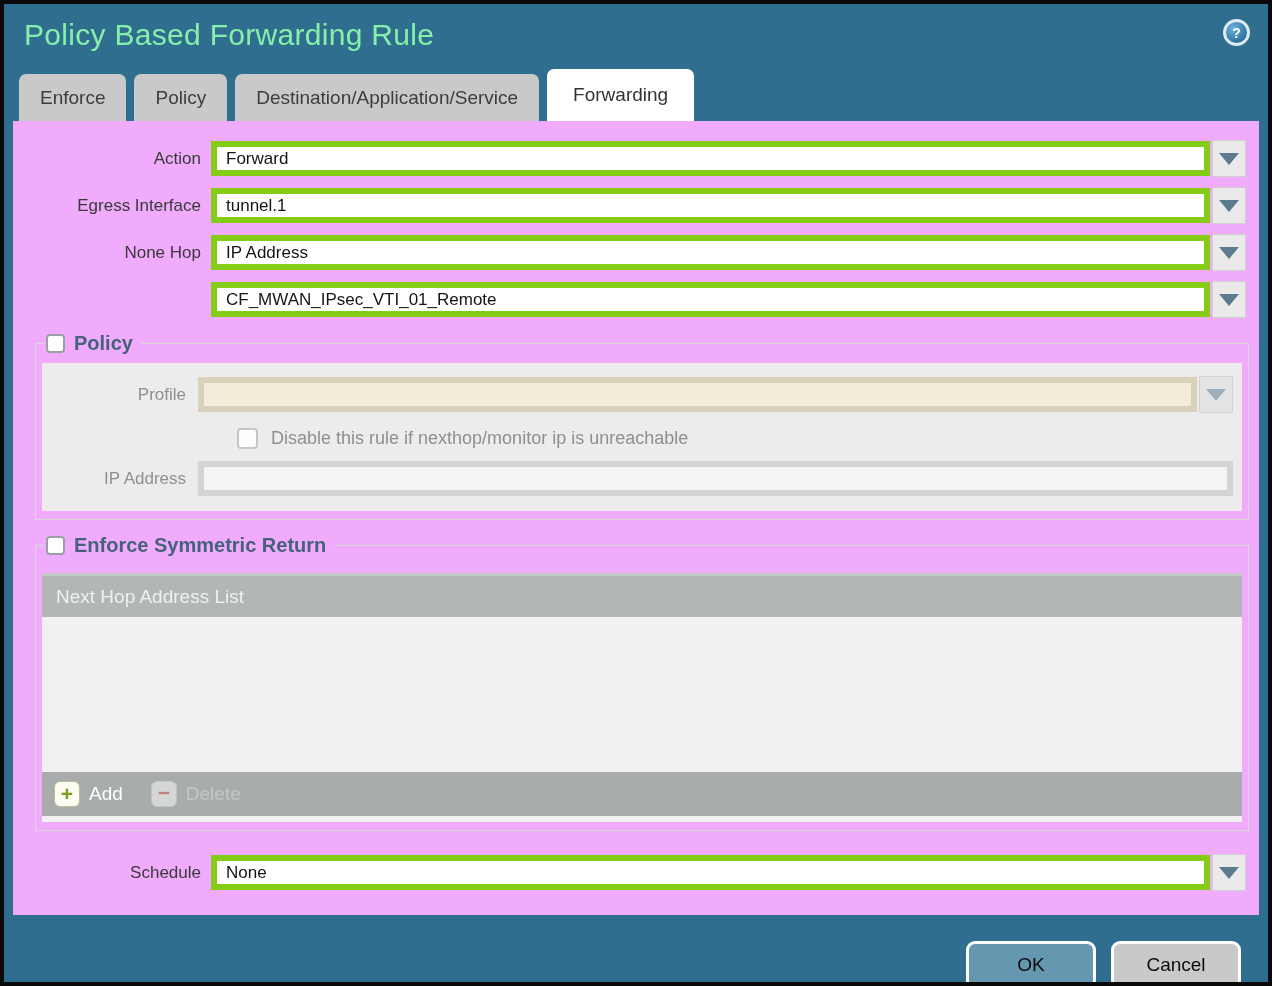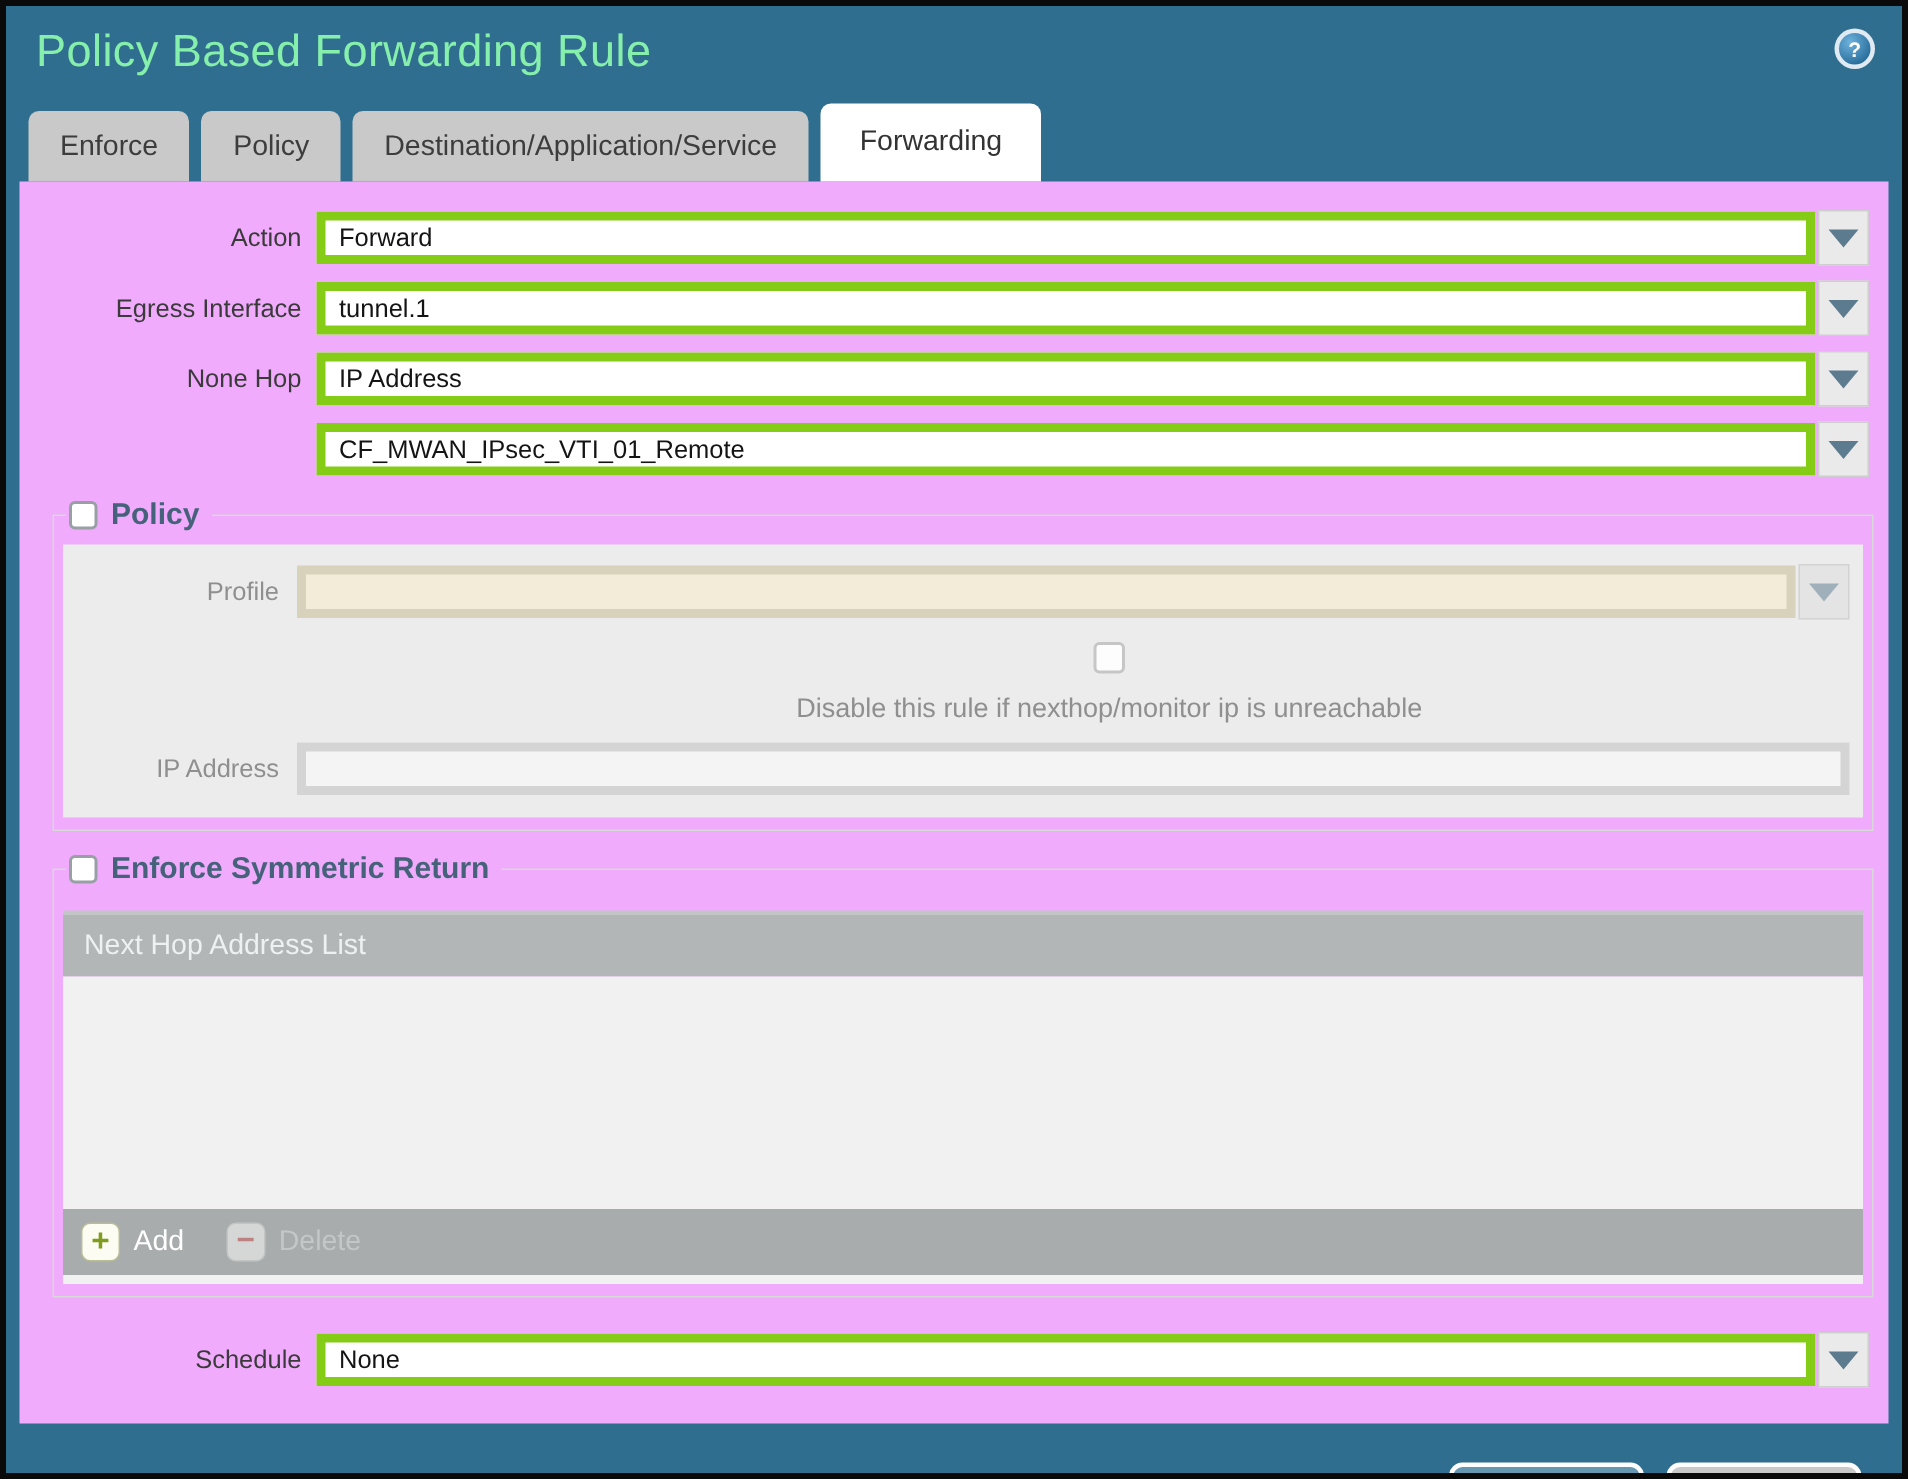--- a/index.html
+++ b/index.html
@@ -59,21 +59,21 @@
   .legend-text { color:#46627a; font-weight:bold; font-size:20px; }
   .cb { width:19px; height:19px; flex:none; background:#fff; border:2px solid #98a0a6; border-radius:4px; cursor:pointer; }
   .cb.dim { border-color:#c6c6c6; background:#fdfdfd; }
   
   .mpanel { background:#ececec; padding:13px 0 15px 0; }
   .mrow { display:flex; align-items:center; margin-right:9px; }
   .mrow .lbl { width:156px; flex:none; text-align:right; padding-right:12px; font-size:17px; color:#8f8f8f; }
   .ibox.cream { background:#f2ecd8; border-color:#d8d2bc; }
   .ibox.disabled { background:#f4f4f4; border-color:#d4d4d4; }
   .dd.dim { background:#e4e4e4; border-color:#d3d3d3; }
-  .cbrow { display:flex; align-items:center; gap:13px; margin:15px 0 12px 195px;flex-direction:column; }
+  .cbrow { display:flex; align-items:center; gap:13px; margin:15px 0 12px 195px; }
   .cbrow .cb { width:21px; height:21px; }
   .cbrow-label { font-size:18px; color:#8f8f8f; }
   
   .nh-table { margin-top:8px; border-top:3px solid #c3c6c6; }
   .thead { height:41px; background:#b2b6b6; color:#eef1f1; font-size:19px; display:flex; align-items:center; padding-left:14px; }
   .tbody { height:155px; background:#f1f1f1; }
   .tfoot { height:44px; background:#a8acac; display:flex; align-items:center; padding-left:12px; }
   .tbl-btn { display:flex; align-items:center; gap:9px; cursor:pointer; margin-right:28px; }
   .tbl-btn .txt { font-size:19px; }
   .btn-add .txt { color:#ffffff; }

